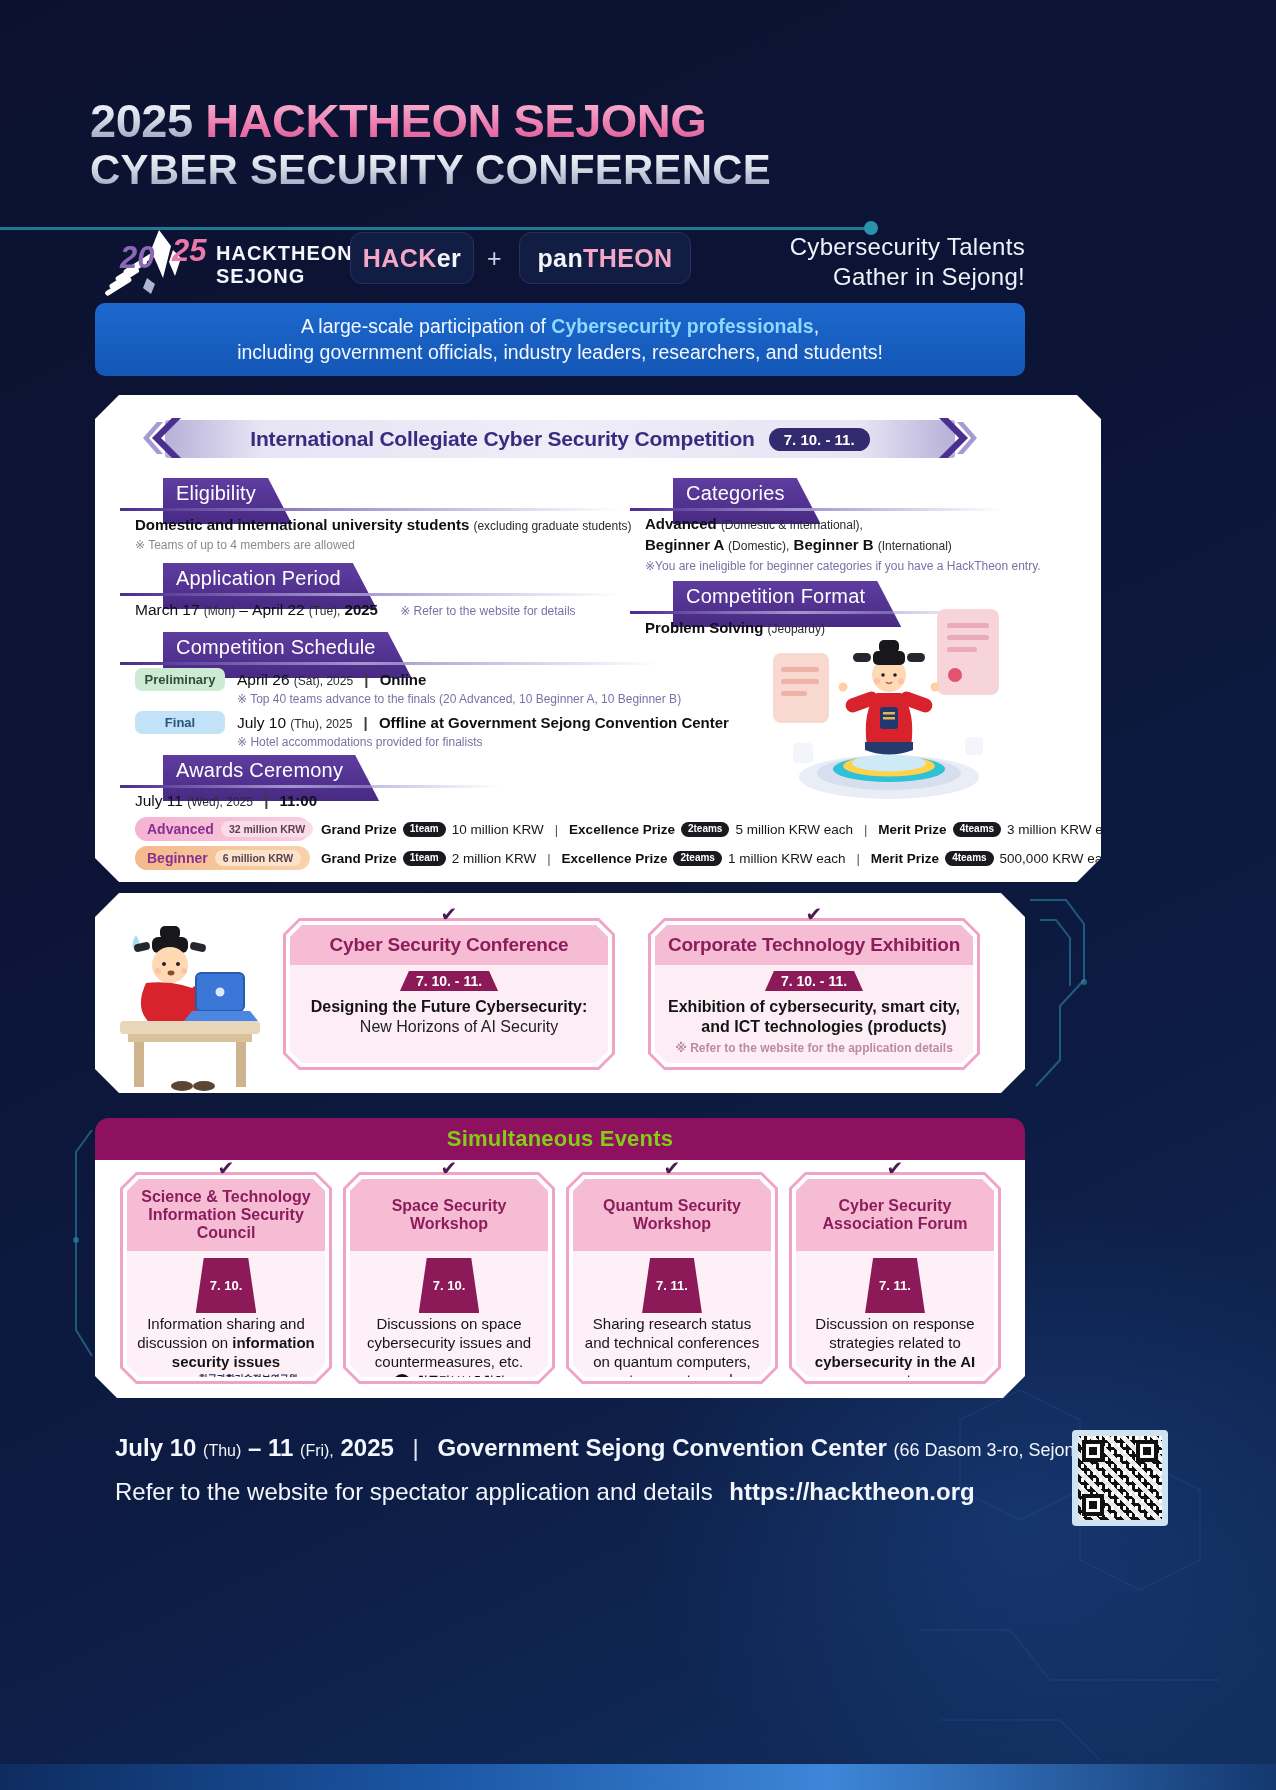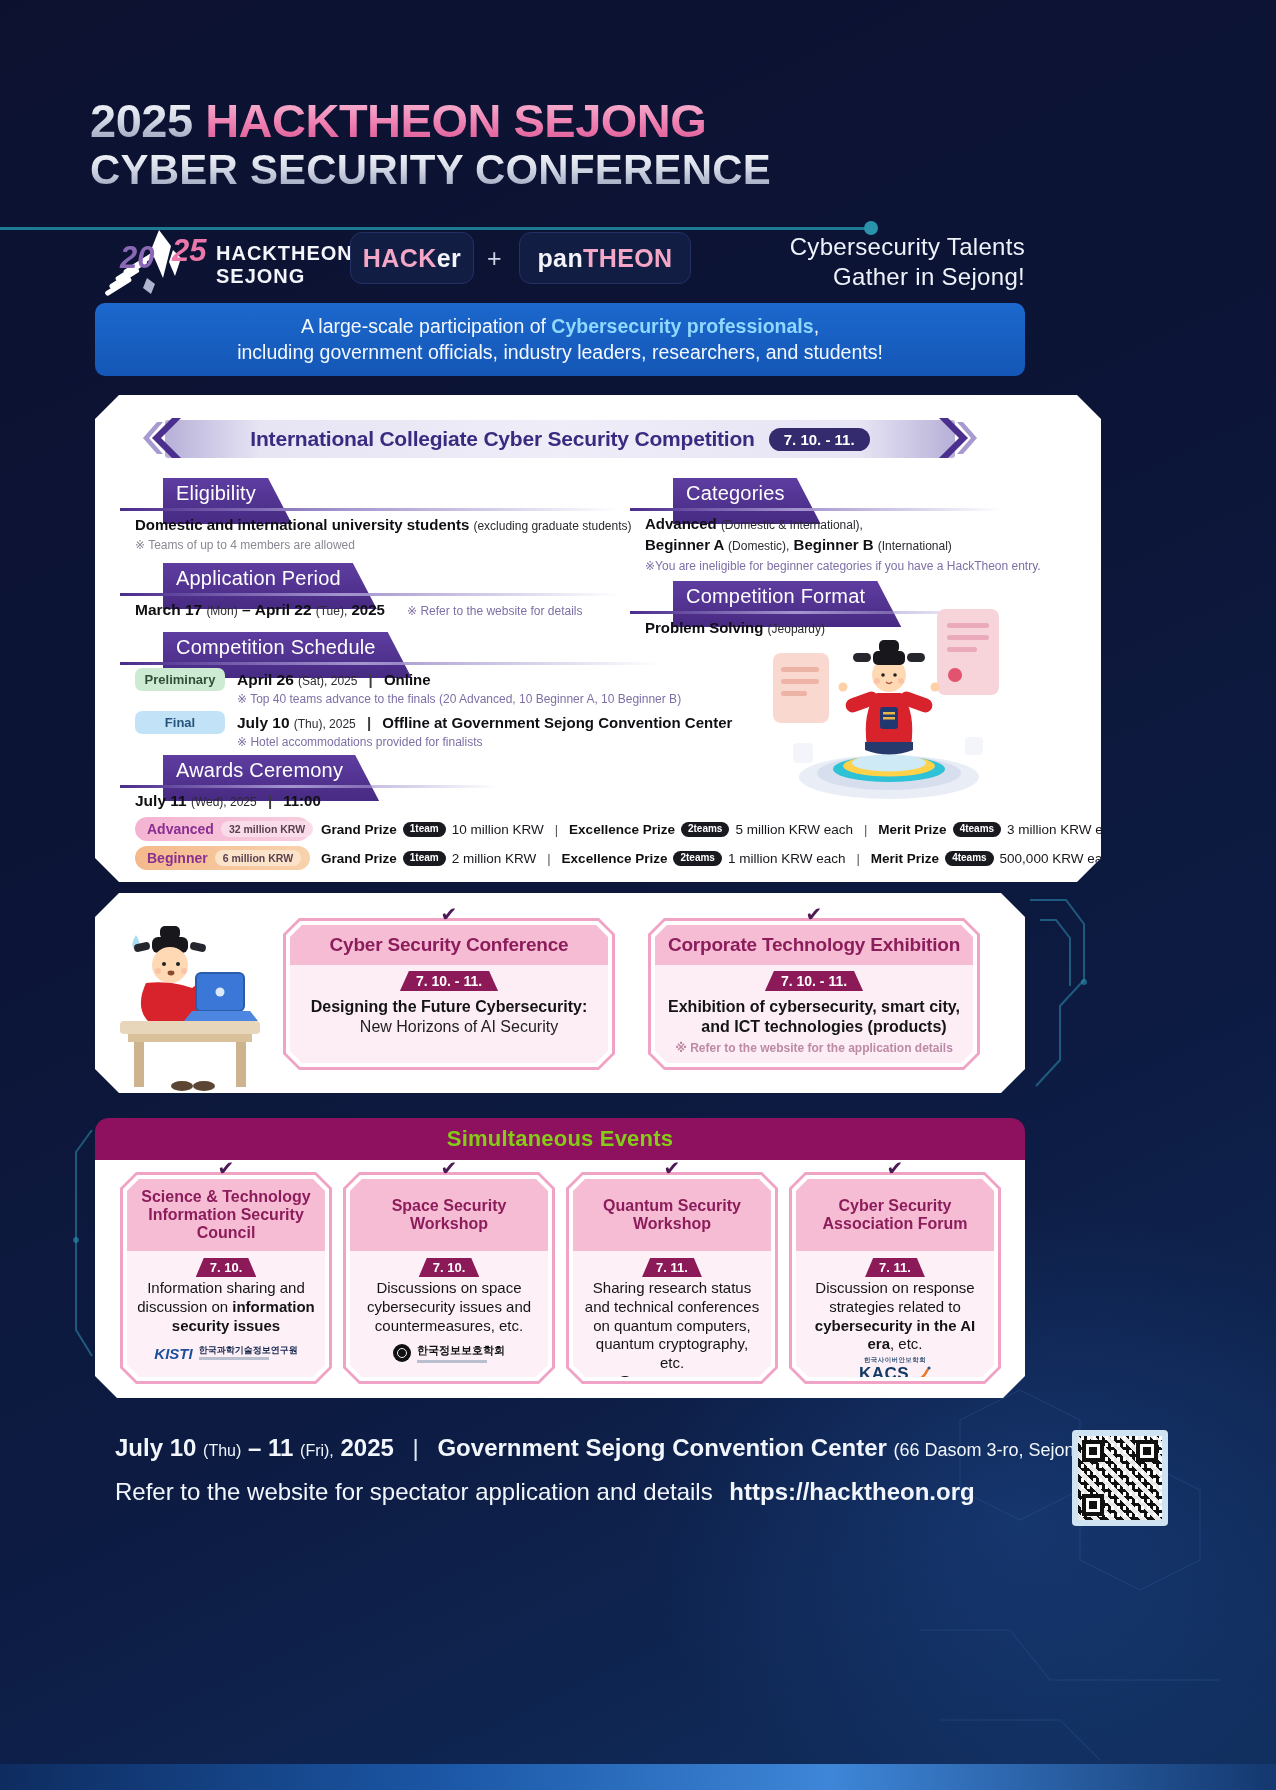--- a/index.html
+++ b/index.html
@@ -34,21 +34,21 @@
     display:flex;align-items:center;justify-content:center;}
   .band-title{font-size:21px;font-weight:800;color:#3a2a80;letter-spacing:-0.2px;}
   .band-badge{margin-left:14px;background:#342a6e;color:#fff;font-size:15px;font-weight:800;padding:3px 15px;border-radius:16px;white-space:nowrap;}
   .sec-banner{position:absolute;background:linear-gradient(180deg,#5e3da0,#472a83);color:#fff;font-weight:400;font-size:20px;line-height:30px;
     padding:0 36px 16px 13px;clip-path:polygon(0 0,calc(100% - 24px) 0,100% 100%,0 100%);letter-spacing:.2px;white-space:nowrap;margin-left:43px;}
   .sec-line{position:absolute;height:3px;background:linear-gradient(90deg,#4b2d8c 0%,#a495cf 45%,rgba(164,149,207,0) 100%);}
   .b-main{font-size:15px;font-weight:600;color:#101014;white-space:nowrap;}
   .b-small{font-size:12px;color:#2a2a30;font-weight:400;}
   .b-note{font-size:12px;color:#7e6fa6;font-weight:500;white-space:nowrap;}
   .gray-note{color:#8b8894;}
-  .day{font-weight:700;font-size:15.5px;color:#0f0f12;}
+  .day{font-weight:400;font-size:15.5px;color:#0f0f12;}
   .sepd{color:#3a3a3a;margin:0 7px;}
   .sch-row{position:absolute;display:flex;align-items:center;gap:12px;}
   .sch-pill{width:90px;height:23px;border-radius:7px;display:flex;align-items:center;justify-content:center;font-size:13px;font-weight:700;flex:none;}
   .pre{background:#cdebd2;color:#2f4d38;}
   .fin{background:#c2e2f8;color:#27557d;}
   .award-row{position:absolute;display:flex;align-items:center;gap:11px;white-space:nowrap;}
   .cat-pill{height:24px;border-radius:12px;display:inline-flex;align-items:center;gap:7px;padding:0 5px 0 12px;width:158px;flex:none;}
   .cat-name{font-size:14px;font-weight:800;color:#8a2f92;}
   .cat-total{font-size:10.5px;padding:2px 8px;border-radius:9px;font-weight:600;color:#5a4150;white-space:nowrap;}
   .adv{background:linear-gradient(90deg,#f4b3d2,#f8cede);} .adv .cat-total{background:#fadbe9;}
@@ -72,21 +72,21 @@
   .hl-line2.bold{font-weight:800;color:#141414;}
   .hl-note{font-size:12px;color:#bd8aa5;text-align:center;margin-top:5px;font-weight:600;}
   
   .se-bar{left:95px;top:1118px;width:930px;height:42px;background:#8e1160;border-radius:14px 14px 0 0;
     display:flex;align-items:center;justify-content:center;color:#84cc16;font-size:22px;font-weight:700;letter-spacing:.2px;}
   .se-panel{left:95px;top:1160px;width:930px;height:238px;background:#fff;
     clip-path:polygon(0 0,100% 0,100% calc(100% - 22px),calc(100% - 22px) 100%,22px 100%,0 calc(100% - 22px));}
   .evt{position:absolute;width:212px;height:212px;}
   .evt-head{min-height:64px;background:#f6bcd3;display:flex;align-items:center;justify-content:center;text-align:center;padding:4px 8px;flex:none;}
   .evt-title{font-size:16px;font-weight:800;color:#8c1d5c;line-height:1.12;}
-  .evt-badge{margin:7px auto 0;background:#8c1a58;color:#fff;font-size:13px;font-weight:700;padding:2px 14px;
+  .evt-badge{margin:7px auto 0;background:#8c1a58;color:#fff;font-size:13px;font-weight:700;padding:20px 14px;
     clip-path:polygon(8px 0,calc(100% - 8px) 0,100% 100%,0 100%);}
   .evt-body{flex:1;display:flex;align-items:center;justify-content:center;text-align:center;font-size:15px;line-height:1.25;color:#141418;padding:2px 9px;}
   .evt-logo{height:30px;margin-bottom:9px;display:flex;align-items:center;justify-content:center;gap:6px;}
   .kisti-mark{font-style:italic;font-weight:900;font-size:15px;color:#1c4f9e;position:relative;}
   .logo-kr{font-size:9px;font-weight:800;color:#15254c;line-height:1.1;}
   .logo-sub{width:70px;height:3px;background:#b9bfce;margin-top:2px;}
   .kiisc-seal{width:18px;height:18px;border-radius:50%;background:#101014;position:relative;flex:none;}
   .kiisc-seal::after{content:"";position:absolute;inset:4px;border-radius:50%;border:1.5px solid #f2f2f2;}
   .kiisc-kr{font-size:11px;font-weight:800;color:#101014;}
   .kacs-kr{font-size:6.5px;font-weight:700;color:#3a5a7d;letter-spacing:.4px;}

